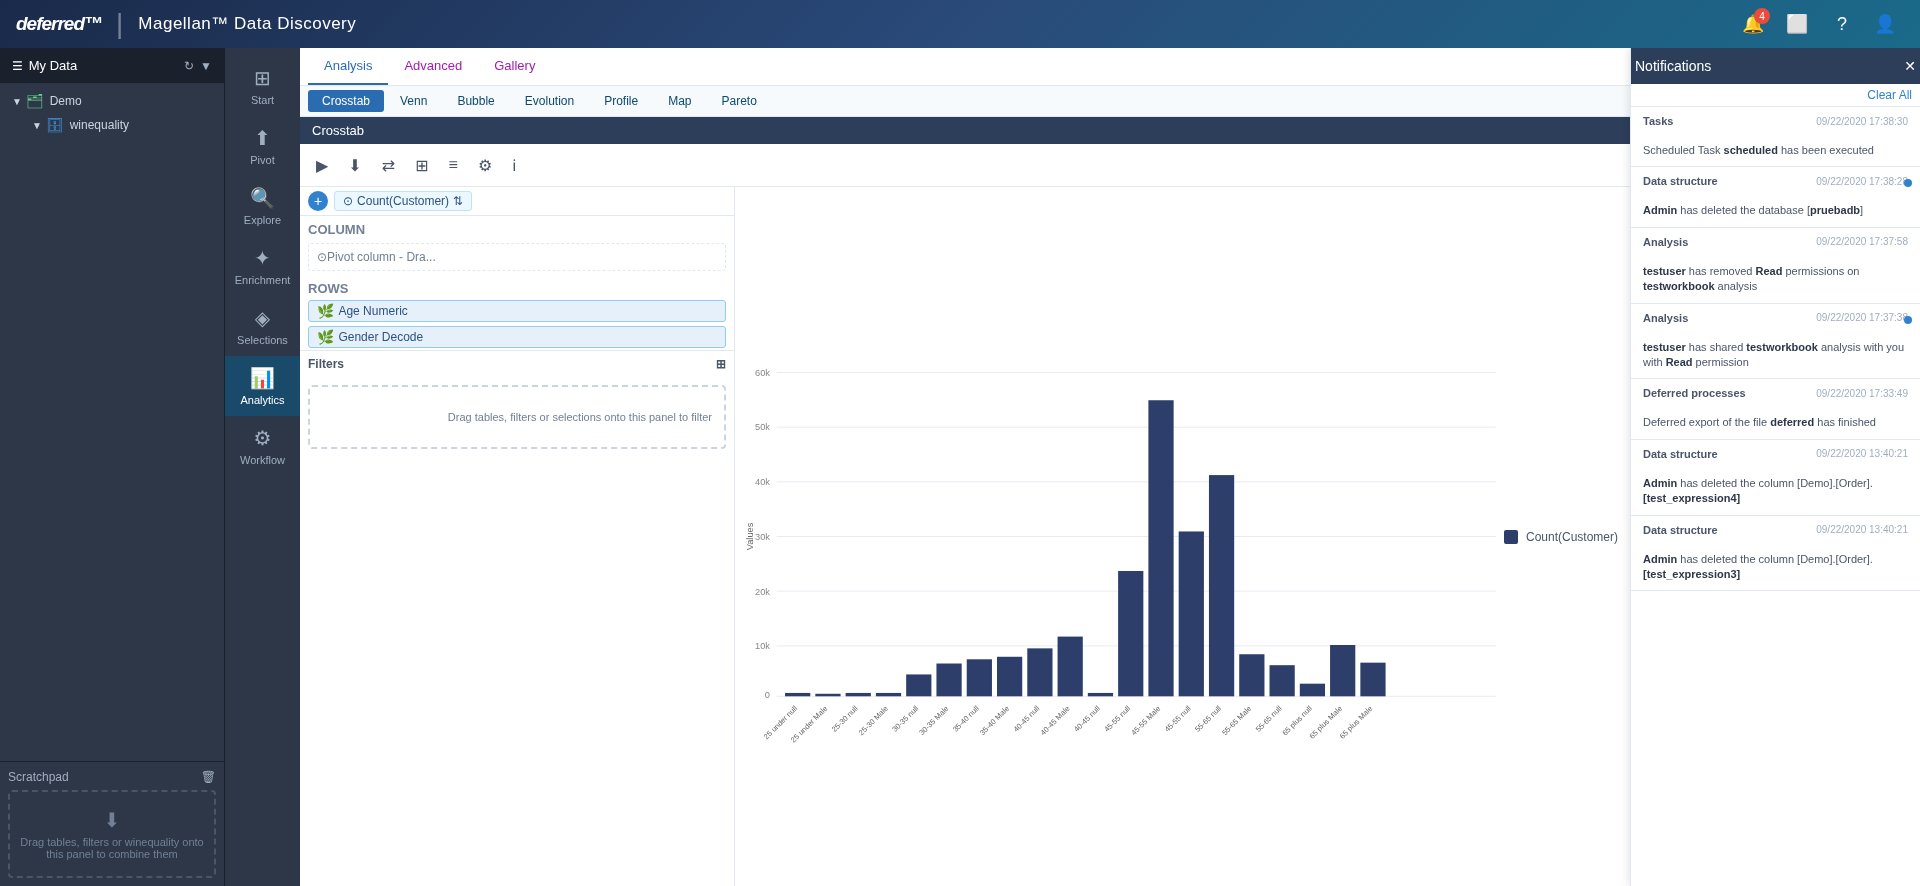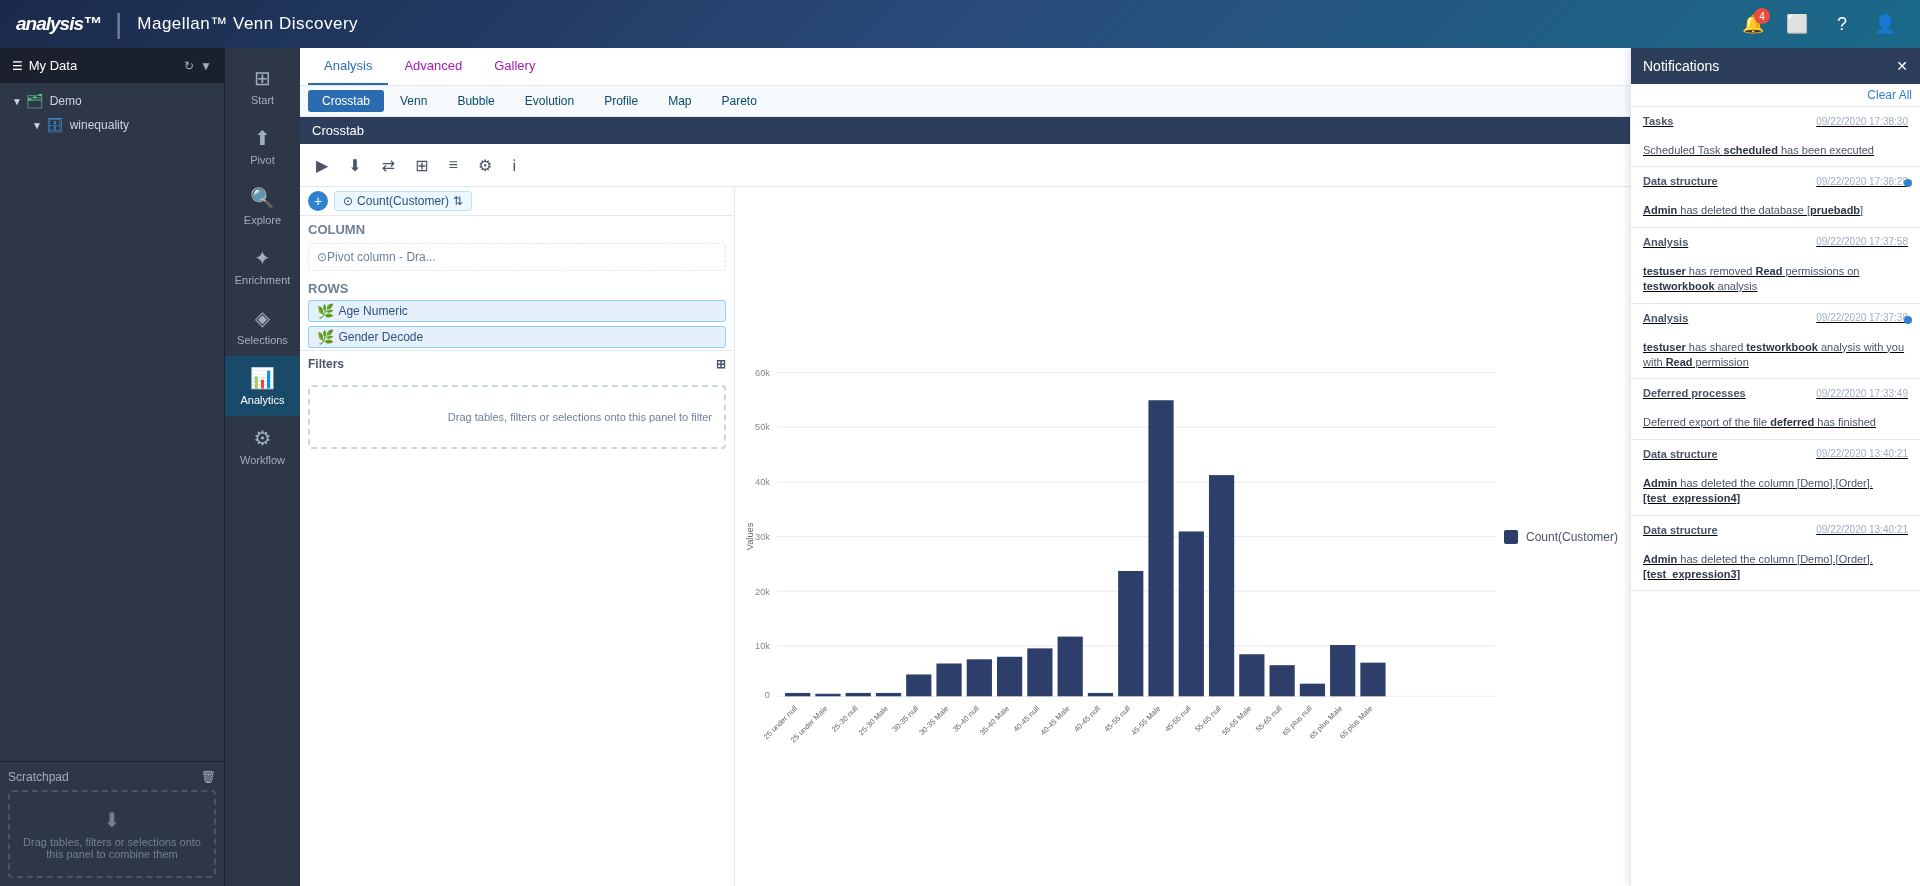--- a/index.html
+++ b/index.html
@@ -373,41 +373,40 @@
       border-left: 1px solid #e2e8f0;
       display: flex;
       flex-direction: column;
       overflow: hidden;
       box-shadow: -2px 0 8px rgba(0,0,0,0.1);
     }
     .notifications-header {
       display: flex;
       justify-content: space-between;
       align-items: center;
-      padding: 10px 12px;
+      padding: 10px 4px;
       background: #2d3e5a;
       color: white;
       font-size: 14px;
       font-weight: 500;
     }
     .notifications-subheader {
       display: flex;
       justify-content: flex-end;
       padding: 4px 8px;
       border-bottom: 1px solid #e2e8f0;
     }
     .clear-all-btn {
       font-size: 12px;
       color: #3182ce;
       cursor: pointer;
     }
     .notification-list {
       overflow-y: auto;
       flex: 1;
-      text-decoration: underline;
     }
     .notification-item {
       padding: 8px 12px;
       border-bottom: 1px solid #e2e8f0;
       position: relative;
     }
     .notification-item.unread::before {
       content: '';
       position: absolute;
       right: 8px;
@@ -441,23 +440,23 @@
     .notification-text strong {
       font-weight: 700;
       color: #2d3748;
     }
   </style>
 </head>
 <body>
 
 <div class="header">
   <div class="header-logo">
-    <span style="font-weight:800;font-size:19px;font-style:italic;letter-spacing:-1px;">analysis™</span>
+    <span style="font-weight:800;font-size:19px;font-style:italic;letter-spacing:-1px;">deferred™</span>
     <span style="color:rgba(255,255,255,0.4);margin:0 14px;font-size:28px;font-weight:100;">|</span>
-    <span style="font-size:17px;font-weight:300;letter-spacing:0.5px;">Magellan™ Venn Discovery</span>
+    <span style="font-size:17px;font-weight:300;letter-spacing:0.5px;">Magellan™ Data Discovery</span>
   </div>
   <div class="header-icons">
     <div class="header-icon-btn">
       <span>🔔</span>
       <div class="badge">4</div>
     </div>
     <div class="header-icon-btn">
       <span>⬜</span>
     </div>
     <div class="header-icon-btn">
@@ -495,21 +494,21 @@
       </div>
     </div>
 
     <div class="scratchpad">
       <div class="scratchpad-header">
         <span>Scratchpad</span>
         <span style="cursor:pointer;">🗑</span>
       </div>
       <div class="scratchpad-drop">
         <div style="font-size:20px;color:#718096;margin-bottom:4px;">⬇</div>
-        <span>Drag tables, filters or selections onto this panel to combine them</span>
+        <span>Drag tables, filters or winequality onto this panel to combine them</span>
       </div>
     </div>
   </div>
 
   <div class="nav-sidebar">
     <div class="nav-item">
       <span class="nav-icon">⊞</span>
       <span>Start</span>
     </div>
     <div class="nav-item">

